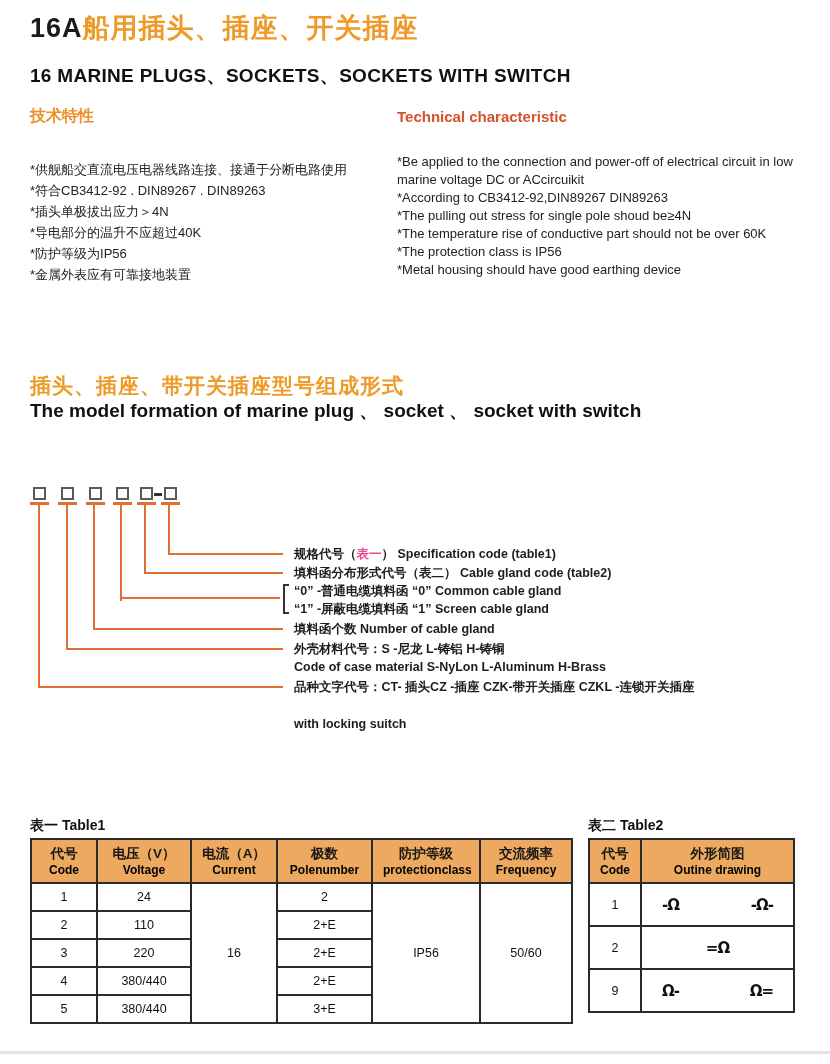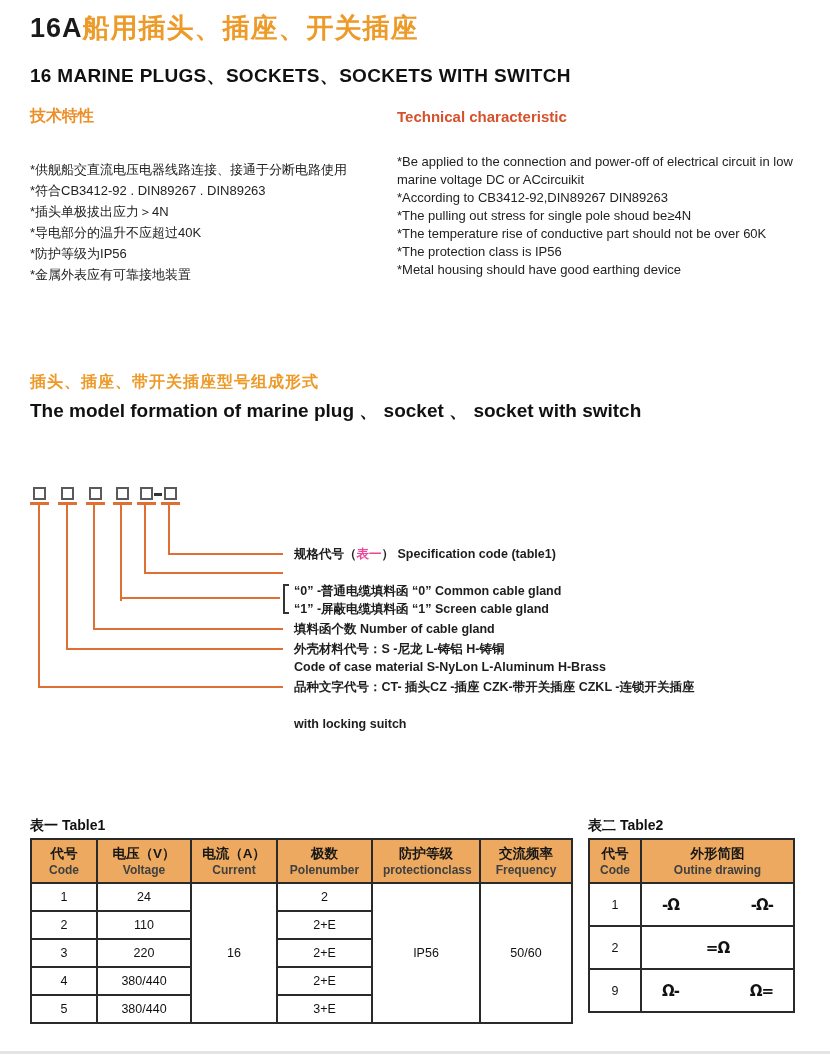--- a/index.html
+++ b/index.html
@@ -15,42 +15,42 @@
 
   
   .tech-cn { position:absolute; left:30px; top:106px; width:360px; }
   .tech-cn .hd { color:#ED8F28; font-size:16px; font-weight:bold; }
   .tech-cn .bullets { margin-top:32px; font-size:13px; line-height:21px; color:#222; }
   .tech-en { position:absolute; left:397px; top:108px; width:420px; }
   .tech-en .hd { color:#D6512B; font-size:15px; font-weight:bold; }
   .tech-en .lines { margin-top:28px; font-size:13px; line-height:18px; color:#222; }
 
   
-  .model-hd-cn { position:absolute; left:30px; top:372px; font-size:16px; font-weight:bold; color:#ED9A28; letter-spacing:1px; white-space:nowrap; }
+  .model-hd-cn { position:absolute; left:30px; top:372px; font-size:21px; font-weight:bold; color:#ED9A28; letter-spacing:1px; white-space:nowrap; }
   .model-hd-en { position:absolute; left:30px; top:398px; font-size:19px; font-weight:bold; color:#111; white-space:nowrap; }
 
   
   .diagram { position:absolute; left:0; top:485px; width:830px; height:285px; }
   .mbox { position:absolute; top:2px; width:13px; height:13px; border:2px solid #5a5a5a; background:#fff; }
   .mbox-u { position:absolute; top:17px; width:19px; height:3px; background:#E06F34; }
   .mdash { position:absolute; left:154px; top:8px; width:8px; height:3px; background:#333; }
   .vline { position:absolute; width:2px; background:#E06F34; top:20px; }
   .hline { position:absolute; height:2px; background:#E06F34; }
   .bracket { position:absolute; left:283px; top:99px; width:6px; height:30px;
              border-left:2px solid #333; border-top:2px solid #333; border-bottom:2px solid #333; }
   .dlabel { position:absolute; left:294px; font-size:12.5px; font-weight:bold; white-space:nowrap; color:#1d1d1d; }
   .dlabel .tealref { color:#ec4899; }
 
   
   .tbl-title { position:absolute; font-size:14px; font-weight:bold; color:#111; white-space:nowrap; }
   table.dt { position:absolute; border-collapse:collapse; table-layout:fixed; }
   table.dt th, table.dt td { border:2px solid #2a2a2a; text-align:center; vertical-align:middle; }
   table.dt th { background:#ECA95F; padding:5px 10px; }
   table.dt th .cn { display:block; font-size:13.5px; font-weight:bold; color:#171717; }
-  table.dt th .en { display:block; font-size:12px; font-weight:bold; color:#404040; }
+  table.dt th .en { display:block; font-size:12px; font-weight:bold; color:#000000; }
   table.dt td { font-size:12.5px; color:#111; background:#fff; }
   .t1 td { height:28px; }
   .t2 td { height:43px; }
   .gl2 { display:flex; justify-content:space-between; padding:0 20px; }
   .gl1 { display:flex; justify-content:center; }
   .glyph { font-family:"DejaVu Sans", sans-serif; font-size:15px; font-weight:bold; letter-spacing:-1px; }
 
   .bottom-rule { position:absolute; left:0; top:1051px; width:830px; height:3px; background:#e4e4e4; }
 </style>
 </head>
@@ -120,20 +120,21 @@
     <div class="hline" style="left:120px; top:112px; width:160px"></div>
     <div class="hline" style="left:93px;  top:143px; width:190px"></div>
     <div class="hline" style="left:66px;  top:163px; width:217px"></div>
     <div class="hline" style="left:38px;  top:201px; width:245px"></div>
 
     <div class="bracket"></div>
 
     <div class="dlabel" style="top:61px">
       <span>规格代号（</span><span class="tealref">表一</span><span>）  Specification code (table1)</span>
     </div>
+    <div class="dlabel" style="top:80px">填料函分布形式代号（表二）  Cable gland code (table2)</div>
     <div class="dlabel" style="top:98px">“0” -普通电缆填料函  “0” Common cable gland</div>
     <div class="dlabel" style="top:116px">“1” -屏蔽电缆填料函  “1” Screen cable gland</div>
     <div class="dlabel" style="top:136px">填料函个数  Number of cable gland</div>
     <div class="dlabel" style="top:156px">外壳材料代号：S -尼龙 L-铸铝 H-铸铜</div>
     <div class="dlabel" style="top:175px">Code of case material S-NyLon L-Aluminum H-Brass</div>
     <div class="dlabel" style="top:194px">品种文字代号：CT- 插头CZ -插座 CZK-带开关插座 CZKL -连锁开关插座</div>
     <div class="dlabel" style="top:232px">with locking suitch</div>
   </div>
 
   <div class="tbl-title" style="left:30px; top:817px">表一  Table1</div>

